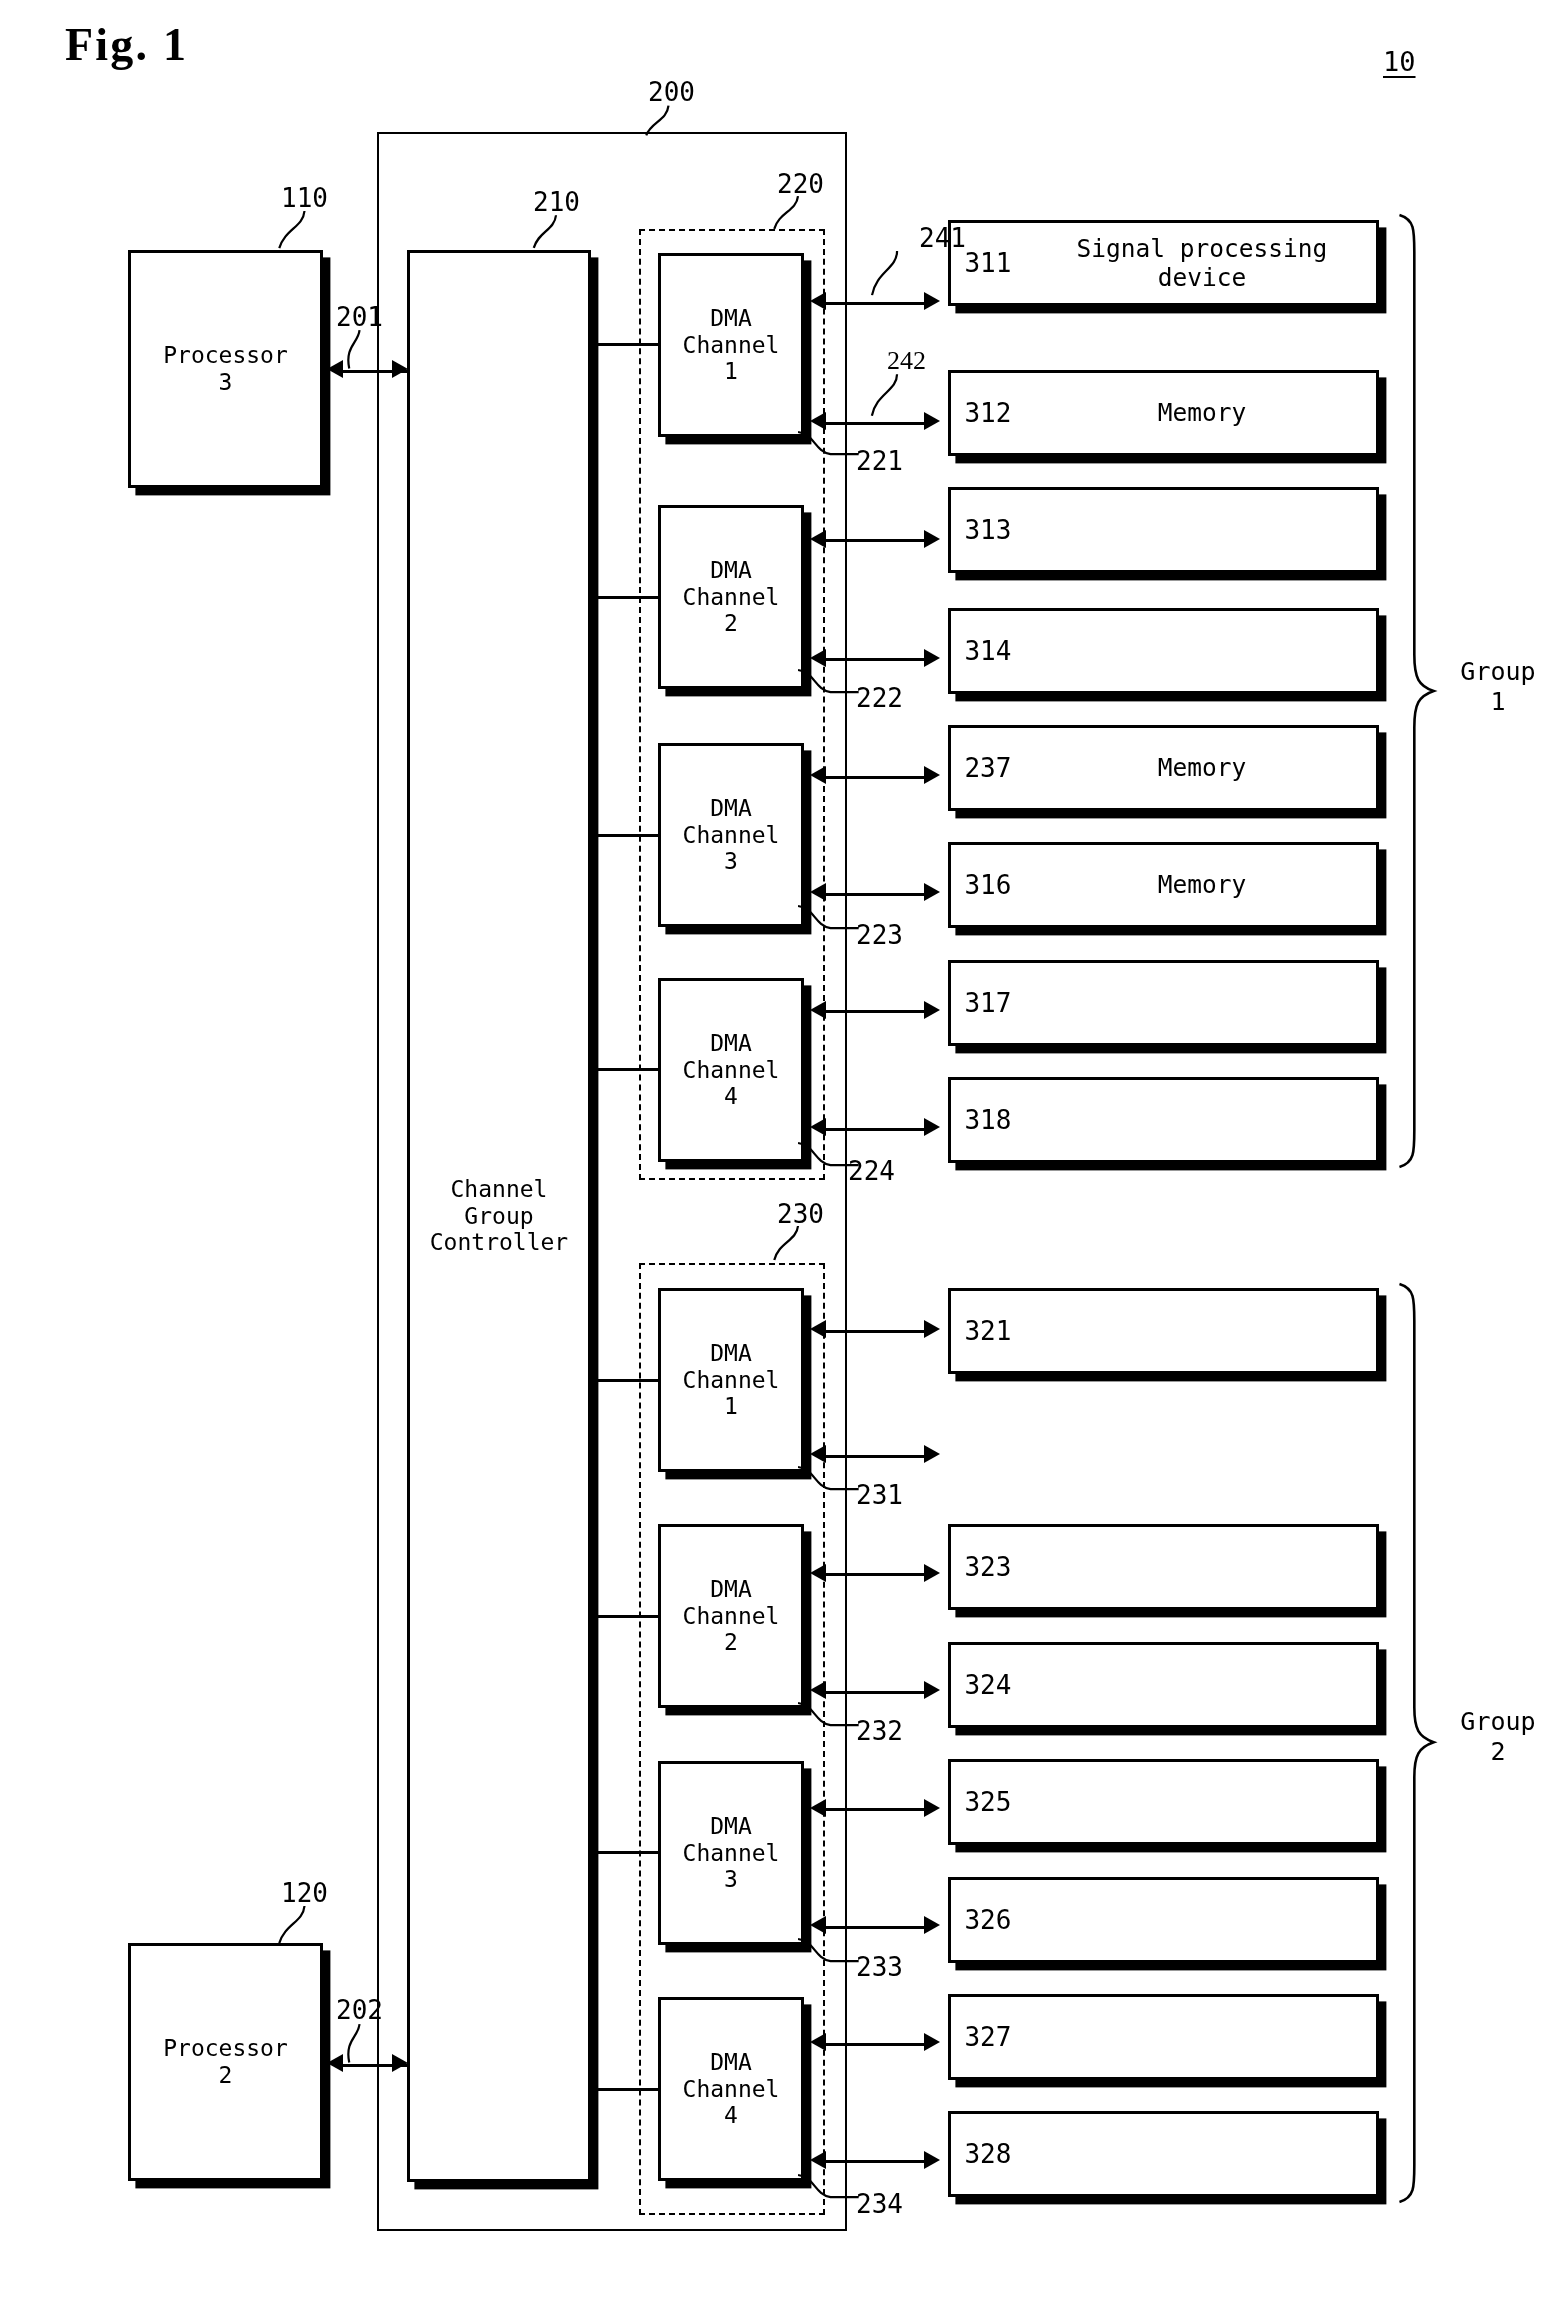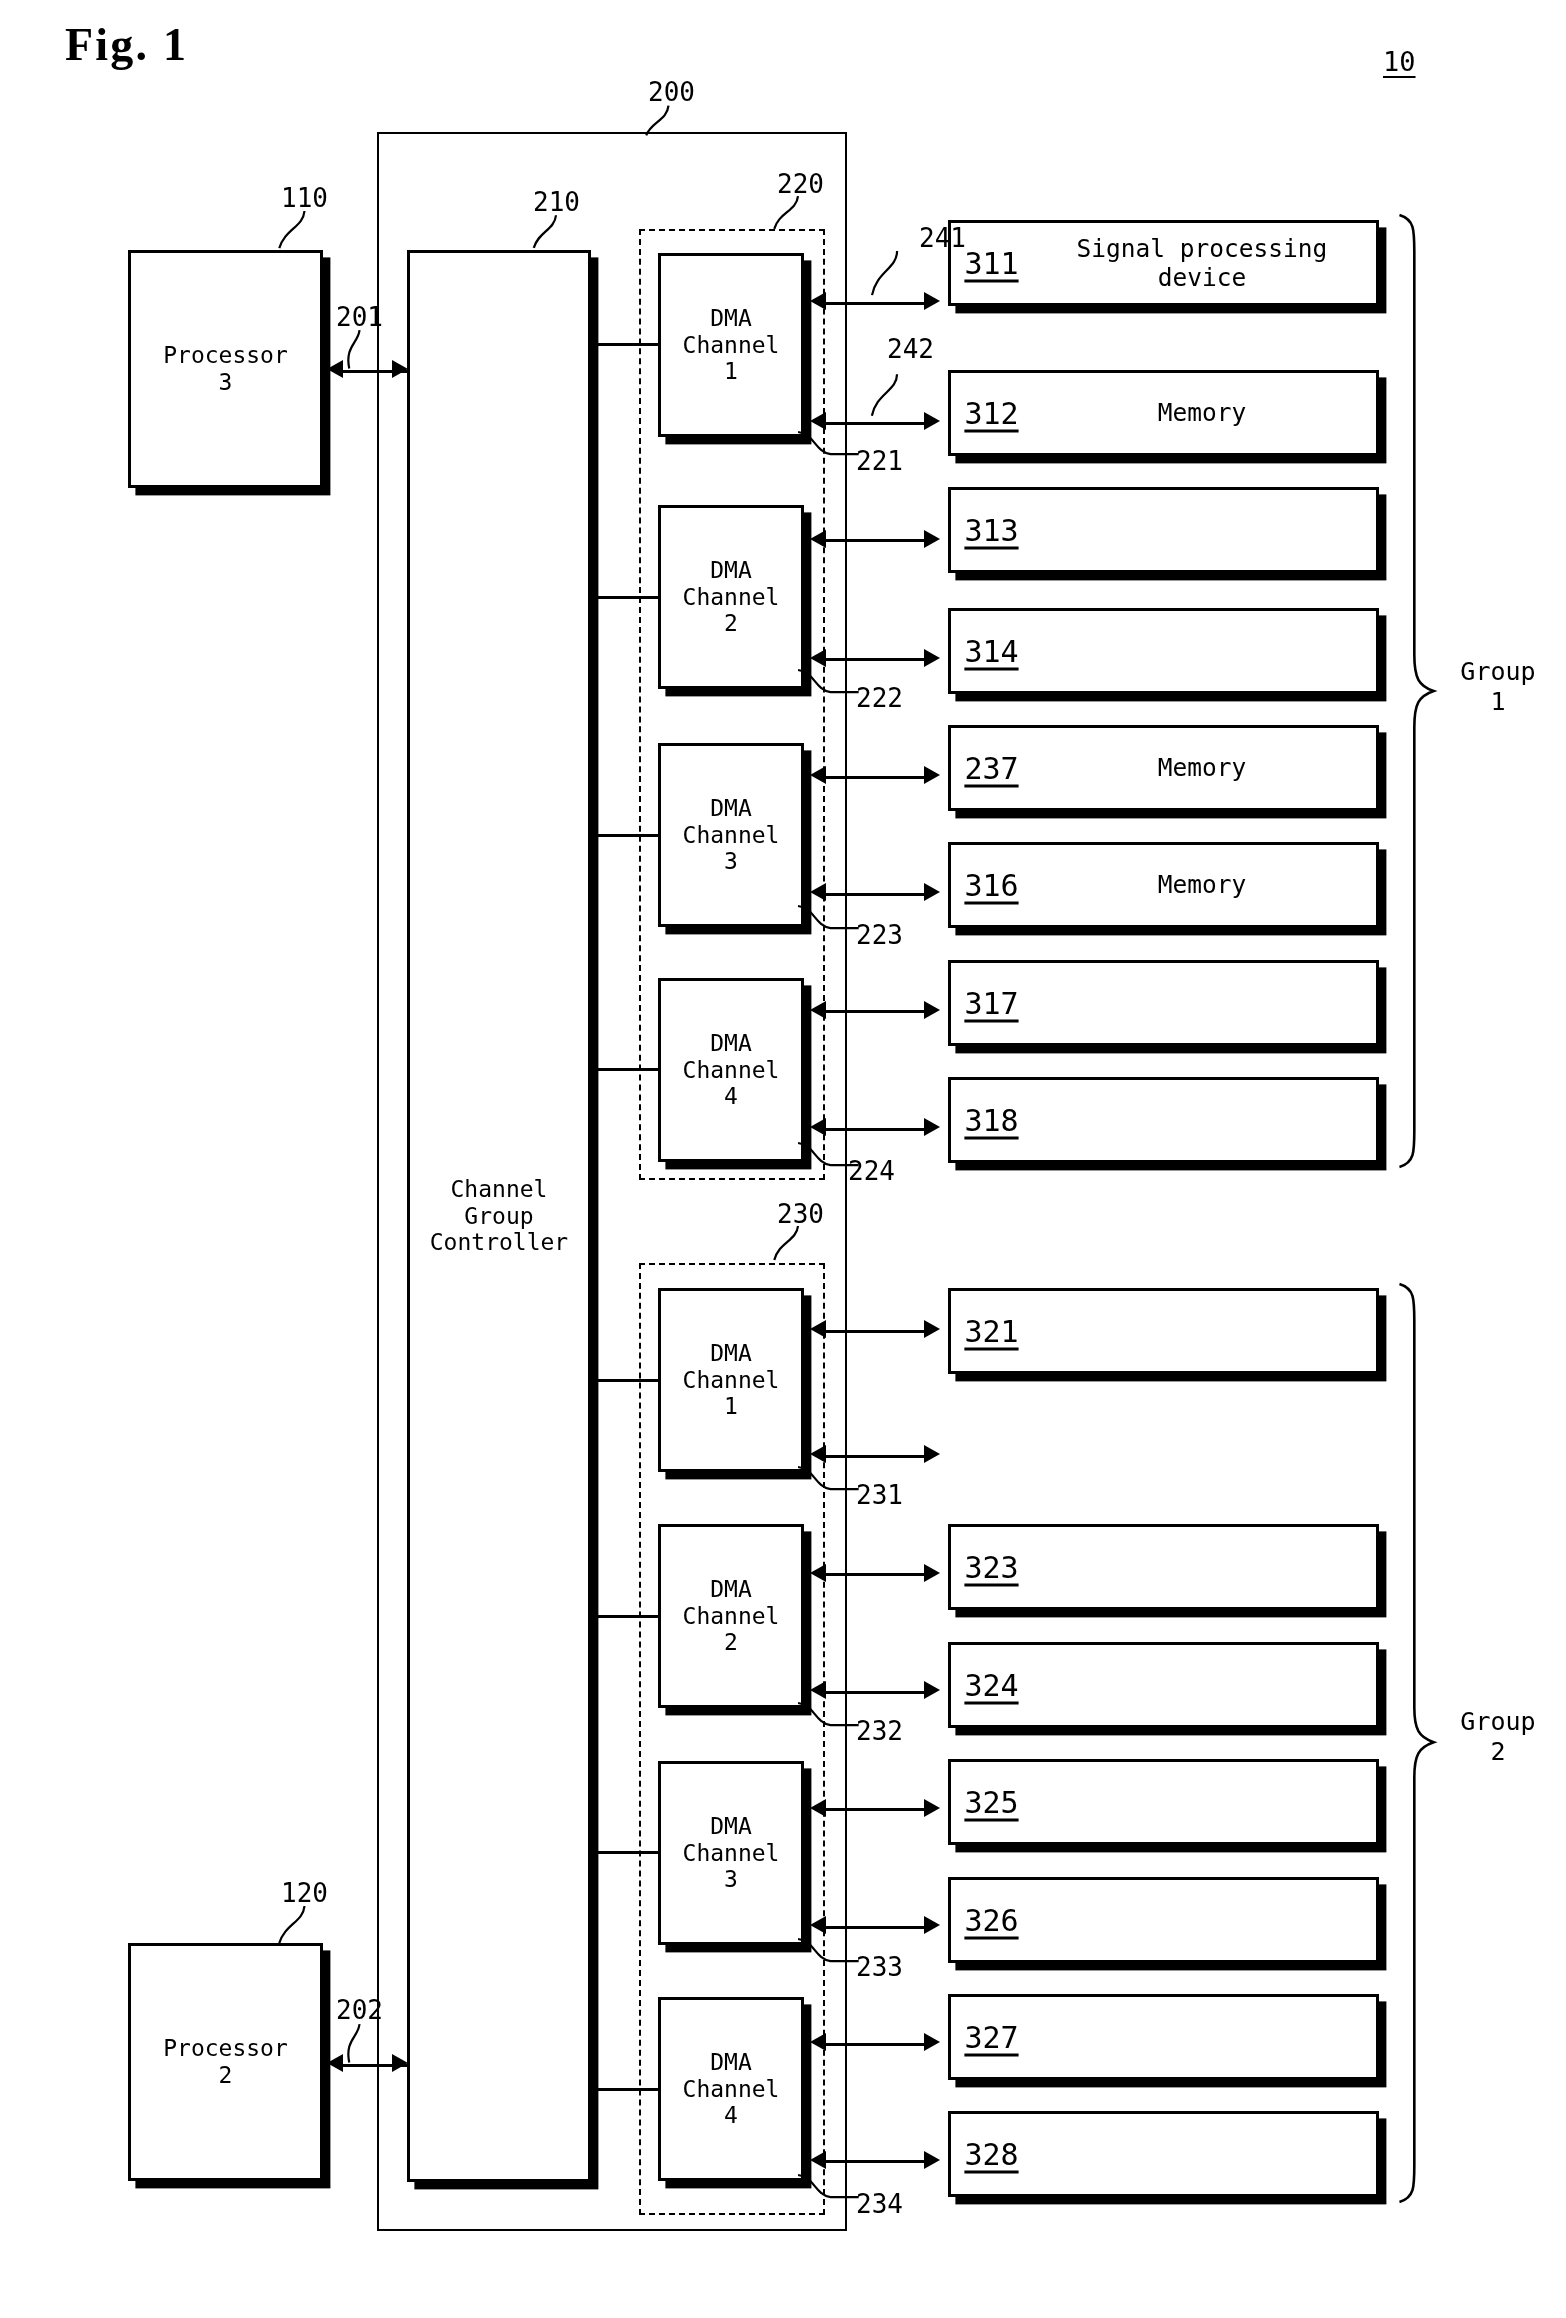--- a/index.html
+++ b/index.html
@@ -68,21 +68,21 @@
     border-top:9.7px solid transparent;
     border-bottom:9.7px solid transparent;
   }
   .arr-l{ border-right:16.3px solid #000; }
   .arr-r{ border-left:16.3px solid #000; }
 
   
   .dev-num{
     position:absolute; left:13.4px; top:50%;
     transform:translateY(-50%);
-    font-size:30px; text-decoration:underline; text-underline-offset:6px;
+    font-size:26px; text-underline-offset:6px;
   }
   .dev-label{
     position:absolute; left:0; right:0; top:50%;
     transform:translateY(-50%);
     text-align:center; font-size:24.5px; line-height:1.2;
     white-space:pre-line; padding-left:67px;margin-left:10px;
   }
 
   
   .brace{ position:absolute; }
@@ -264,21 +264,21 @@
     <path d="M46,0 C46,24 18,28 12,60" stroke="#000" stroke-width="3" fill="none"></path>
   </svg>
 
   <div class="sbox" style="left:948px; top:370px; width:431px; height:86px;">
     <div class="dev-num">312</div>
     <div class="dev-label">Memory</div>
   </div>
   <div class="hline" style="left:820px; top:422px; width:110px;"></div>
   <div class="arr-r" style="left:924px; top:412px;"></div>
   <div class="arr-l" style="left:810px; top:412px;"></div>
-  <div class="ref" style="left:887px; top:334px;">242</div>
+  <div class="ref" style="left:887px; top:346px;font-family:Liberation Serif, serif;">242</div>
   <svg class="leader" style="left:863px; top:374px;" width="74" height="51" viewBox="0 0 100 68">
     <path d="M46,0 C46,22 18,26 12,56" stroke="#000" stroke-width="3" fill="none"></path>
   </svg>
 
   <div class="sbox" style="left:948px; top:487px; width:431px; height:86px;">
     <div class="dev-num">313</div>
     <div class="dev-label"></div>
   </div>
   <div class="hline" style="left:820px; top:539px; width:110px;"></div>
   <div class="arr-r" style="left:924px; top:530px;"></div>

